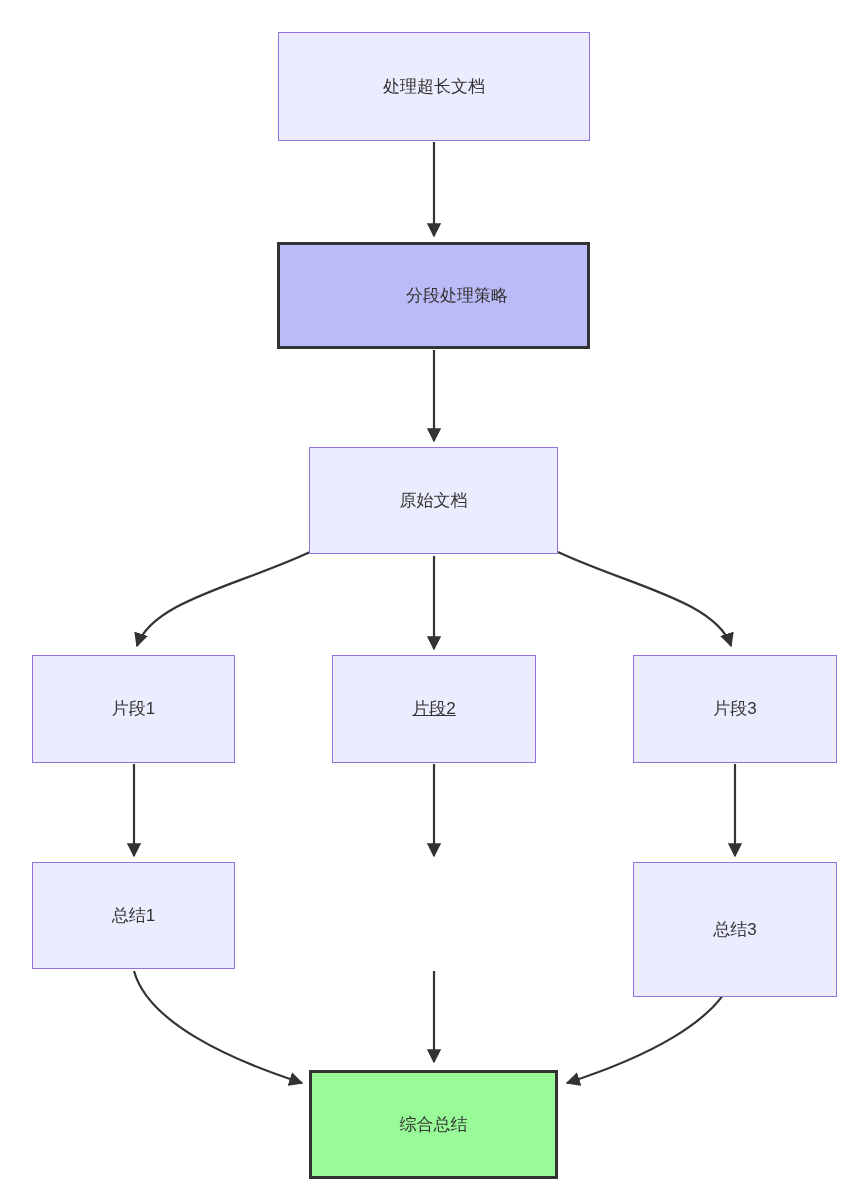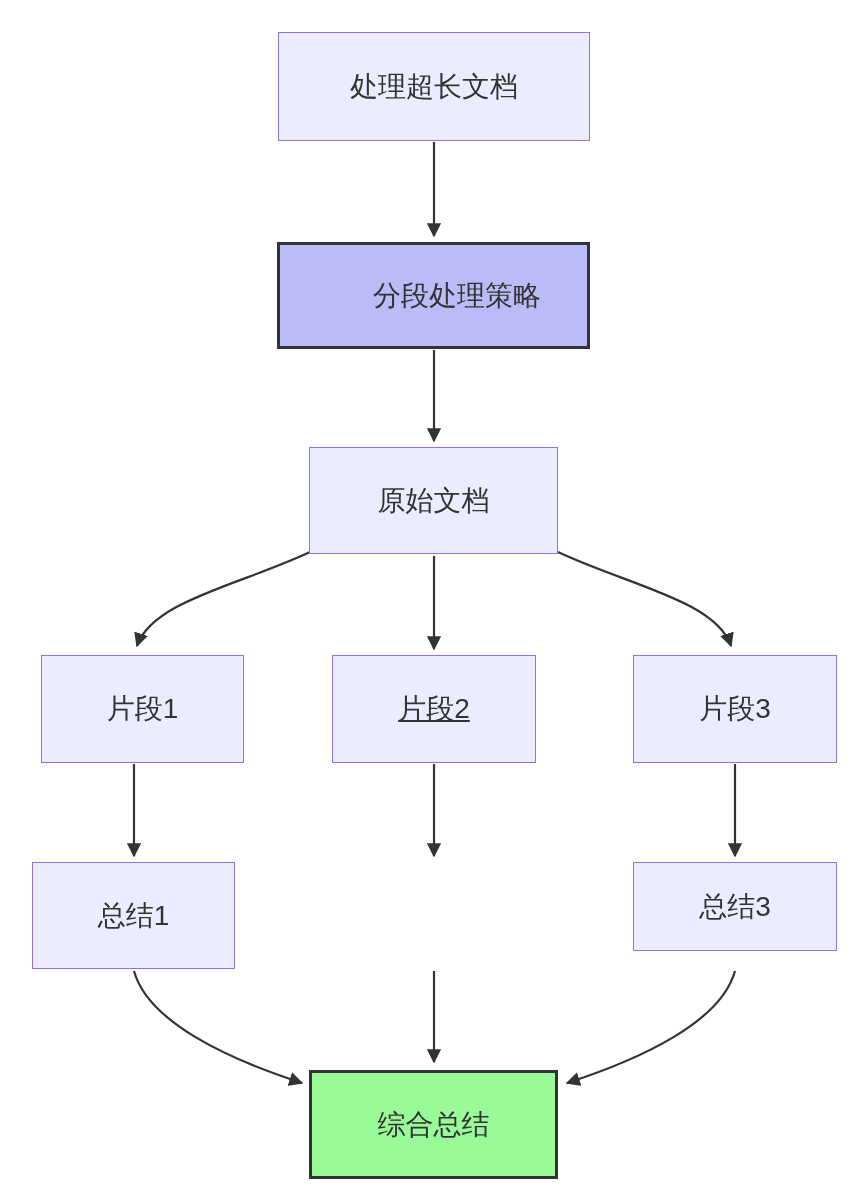--- a/index.html
+++ b/index.html
@@ -31,21 +31,21 @@
     fill: var(--edge, #333333);
     stroke: none;
   }
   .node {
     position: absolute;
     box-sizing: border-box;
     display: flex;
     align-items: center;
     justify-content: center;
     text-align: center;
-    font-size: 28px;
+    font-size: 17px;
     color: var(--text, #333333);
     background: var(--default-fill, #ECECFF);
     border: 1.5px solid var(--default-border, #9370DB);
   }
   .node.variant-highlight {
     background: var(--highlight-fill, #BBBBF8);
     border: 3px solid var(--highlight-border, #333333);
   }
   .node.variant-result {
     background: var(--result-fill, #98FB98);
@@ -96,38 +96,38 @@
   </div>
 
   <div class="node variant-highlight" style="left:277px; top:242px; width:313px; height:107px;padding-left:47px;">
     <span class="node-label">分段处理策略</span>
   </div>
 
   <div class="node variant-default" style="left:309px; top:447px; width:249px; height:107px;align-items:center;">
     <span class="node-label">原始文档</span>
   </div>
 
-  <div class="node variant-default" style="left:32px; top:655px; width:203px; height:108px;margin-left:9px;">
+  <div class="node variant-default" style="left:32px; top:655px; width:203px; height:108px;">
     <span class="node-label">片段1</span>
   </div>
 
   <div class="node variant-default" style="left:332px; top:655px; width:204px; height:108px;text-decoration:underline;">
     <span class="node-label">片段2</span>
   </div>
 
   <div class="node variant-default" style="left:633px; top:655px; width:204px; height:108px;">
     <span class="node-label">片段3</span>
   </div>
 
   <div class="node variant-default" style="left:32px; top:862px; width:203px; height:107px;">
     <span class="node-label">总结1</span>
   </div>
 
 
-  <div class="node variant-default" style="left:633px; top:862px; width:204px; height:89px;">
+  <div class="node variant-default" style="left:633px; top:862px; width:204px; height:135px;">
     <span class="node-label">总结3</span>
   </div>
 
   <div class="node variant-result" style="left:309px; top:1070px; width:249px; height:109px;">
     <span class="node-label">综合总结</span>
   </div>
 
 </div>
 
 </body></html>

